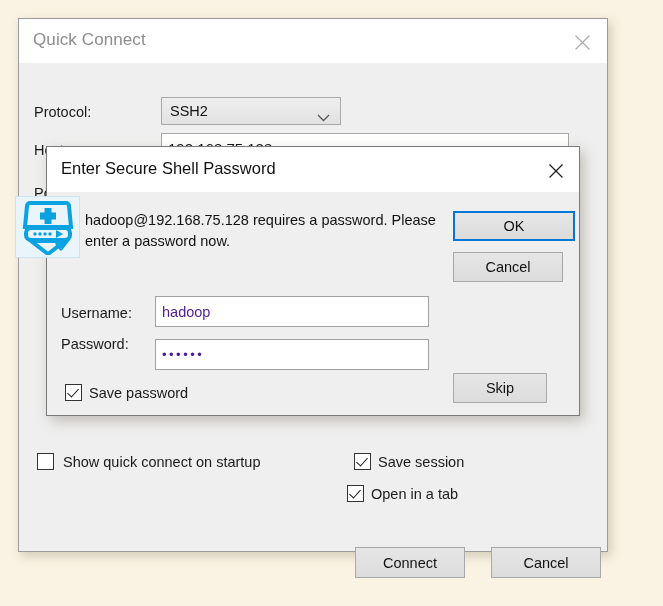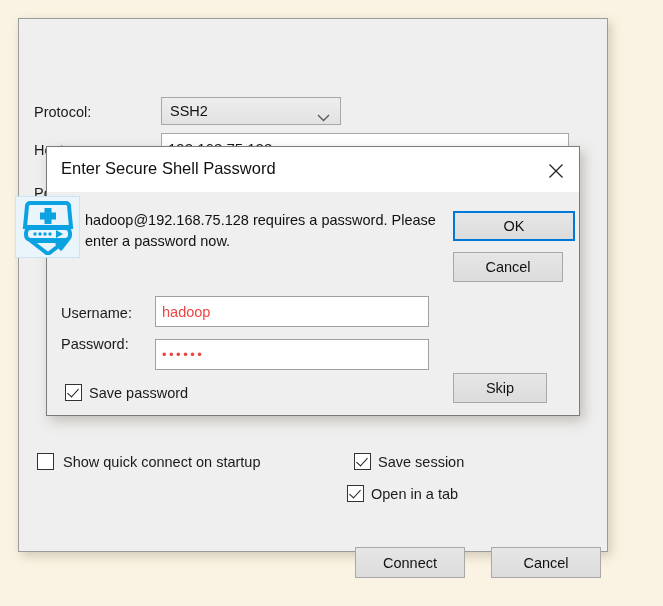--- a/index.html
+++ b/index.html
@@ -238,21 +238,21 @@
   .pw-input {
     position: absolute;
     left: 108px;
     width: 274px;
     height: 31px;
     background: #ffffff;
     border: 1px solid #a0a0a0;
     box-sizing: border-box;
     font-family: "Liberation Sans", sans-serif;
     font-size: 14.5px;
-    color: #ef4444;
+    color: #4c1d95;
     padding: 0 6px;
     outline: none;
   }
   #pw-username-input { top: 104px; }
   #pw-password-input { top: 147px; letter-spacing: 2.5px; font-size: 13px; }
 
   #save-password-row {
     position: absolute;
     left: 18px;
     top: 192px;
@@ -279,20 +279,29 @@
     display: flex;
     align-items: center;
     justify-content: center;
   }
 </style>
 </head>
 <body>
 
 <div id="quick-connect-window">
 
+  <div id="qc-titlebar">
+    <div id="qc-title">Quick Connect</div>
+    <div id="qc-close">
+      <svg width="17" height="17" viewBox="0 0 17 17" aria-hidden="true">
+        <line x1="1.5" y1="1.5" x2="15.5" y2="15.5" stroke="#adadad" stroke-width="1.3"></line>
+        <line x1="15.5" y1="1.5" x2="1.5" y2="15.5" stroke="#adadad" stroke-width="1.3"></line>
+      </svg>
+    </div>
+  </div>
 
   <div class="qc-body">
 
     <div class="form-label" id="protocol-label">Protocol:</div>
     <div id="protocol-combo">
       <span id="protocol-value">SSH2</span>
       <span id="protocol-chevron">
         <svg width="13" height="8" viewBox="0 0 13 8" aria-hidden="true">
           <polyline points="1,1 6.5,6.5 12,1" fill="none" stroke="#555" stroke-width="1.3"></polyline>
         </svg>

